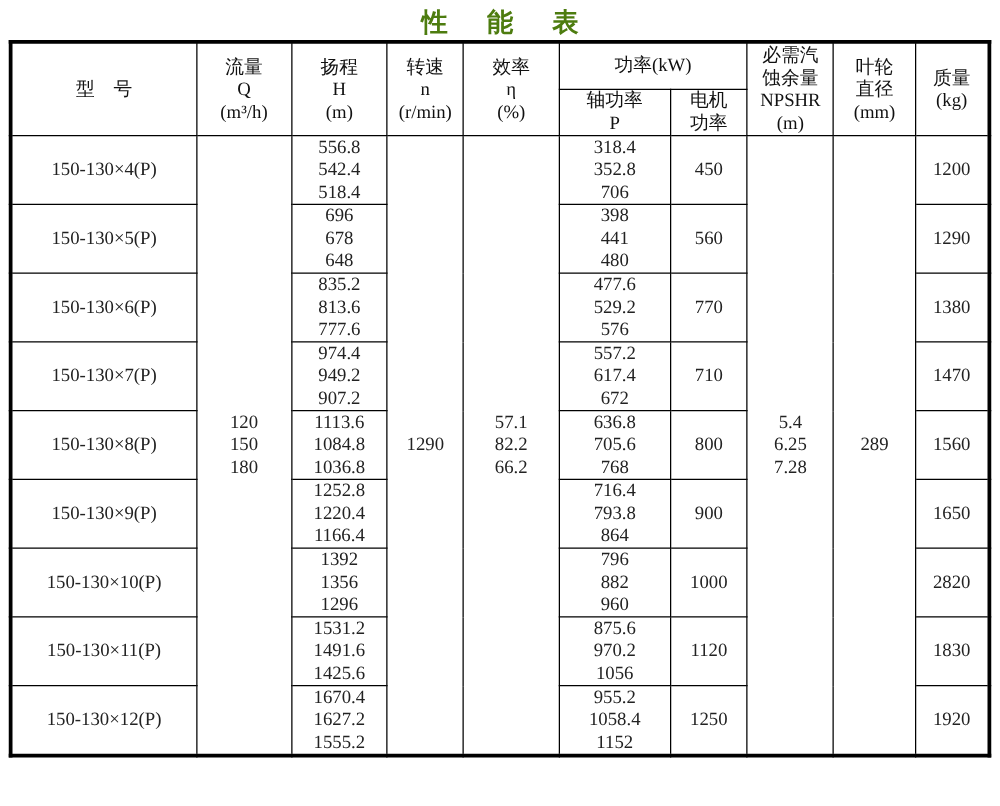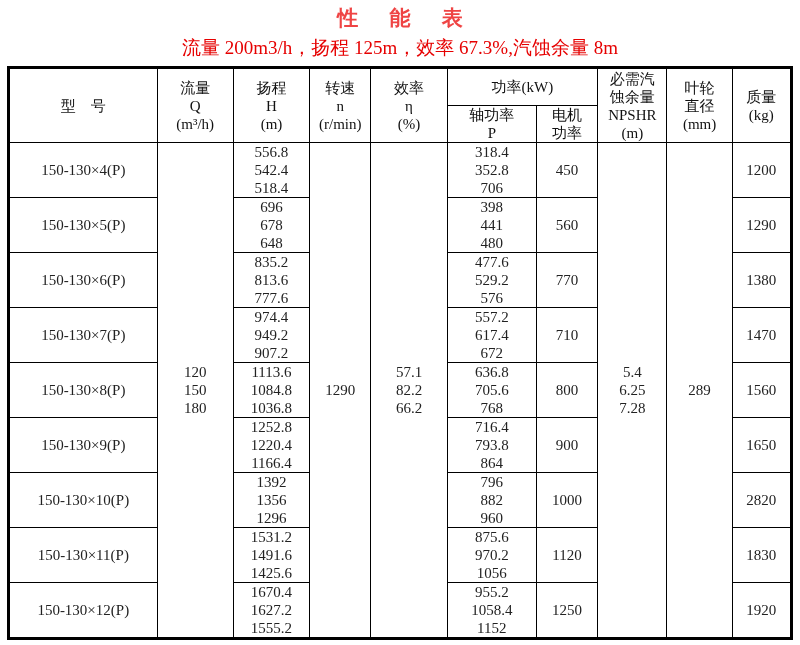--- a/index.html
+++ b/index.html
@@ -10,21 +10,21 @@
     font-family: "Liberation Serif", "DejaVu Serif", serif;
     color: #111;
   }
   .page { width: 800px; height: 645px; overflow: hidden; }
   .title {
     text-align: center;
     font-size: 21px;
     font-weight: bold;
     letter-spacing: 13px;
     padding: 4px 0 0 13px; 
-    color: #ef4444;
+    color: #4d7c0f;
   }
   .subtitle {
     text-align: center;
     font-size: 19px;
     margin: 3px 0 5px 0;
     color: #e60000;
   }
   table.perf {
     border-collapse: collapse;
     table-layout: fixed;
@@ -59,21 +59,20 @@
   .red { color: #e02222; }
   .val { line-height: 18px; }
   .black-val { color: #333; margin-top: 32px; }
   .hline { line-height: 18px; }
 </style>
 </head>
 <body>
 
 <div class="page">
   <div class="title">性 能 表</div>
-  <div class="subtitle">流量 200m3/h，扬程 125m，效率 67.3%,汽蚀余量 8m</div>
 
   <table class="perf">
     <colgroup>
       <col class="c-model">
         <col class="c-flow">
         <col class="c-head">
         <col class="c-speed">
         <col class="c-eff">
       <col class="c-shaft">
         <col class="c-motor">

